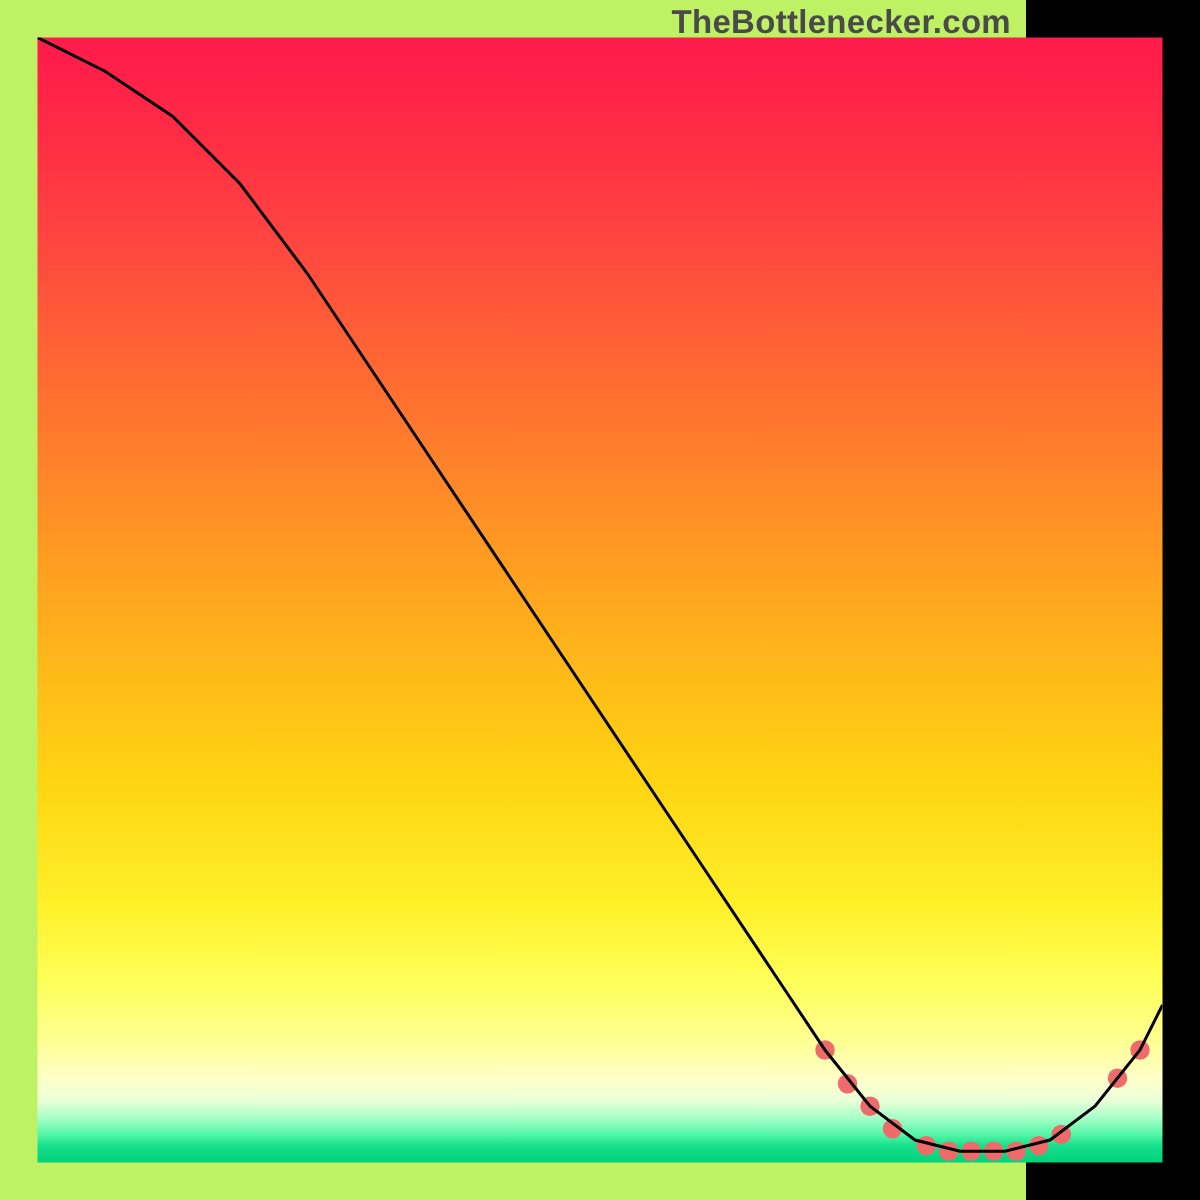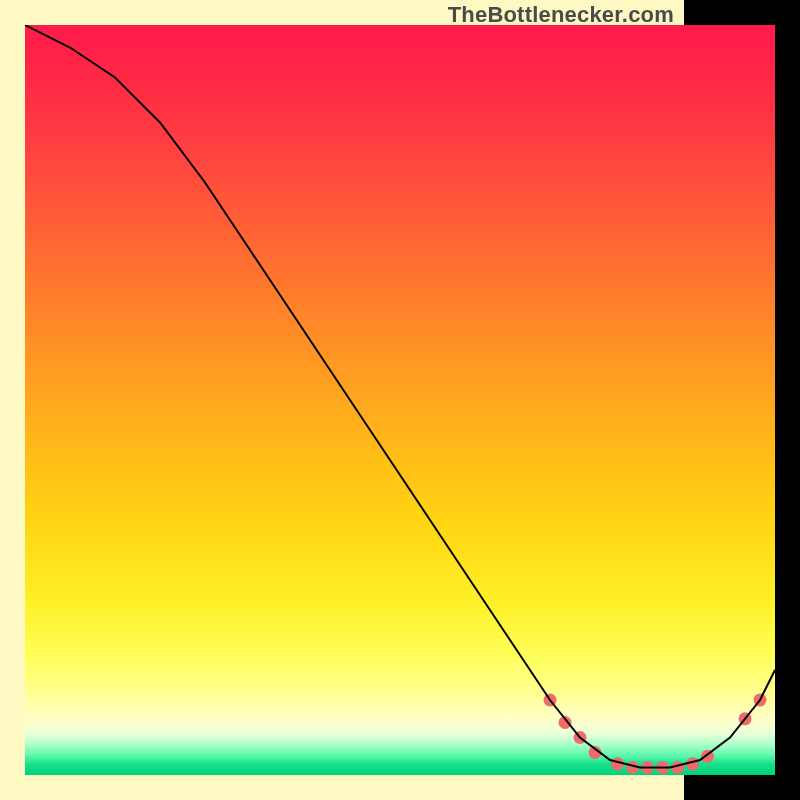--- a/index.html
+++ b/index.html
@@ -8,21 +8,21 @@
     width: 800px;
     height: 800px;
     background: #000;
     overflow: hidden;
     font-family: Arial, Helvetica, sans-serif;
   }
   .frame {
     position: relative;
     width: 684px;
     height: 800px;
-    background: #fef9c3;
+    background: #bef264;
   }
   .plot {
     position: absolute;
     left: 25px;
     top: 25px;
     width: 750px;
     height: 750px;
     background: linear-gradient(
       to bottom,
       #ff1a4b 0%,

